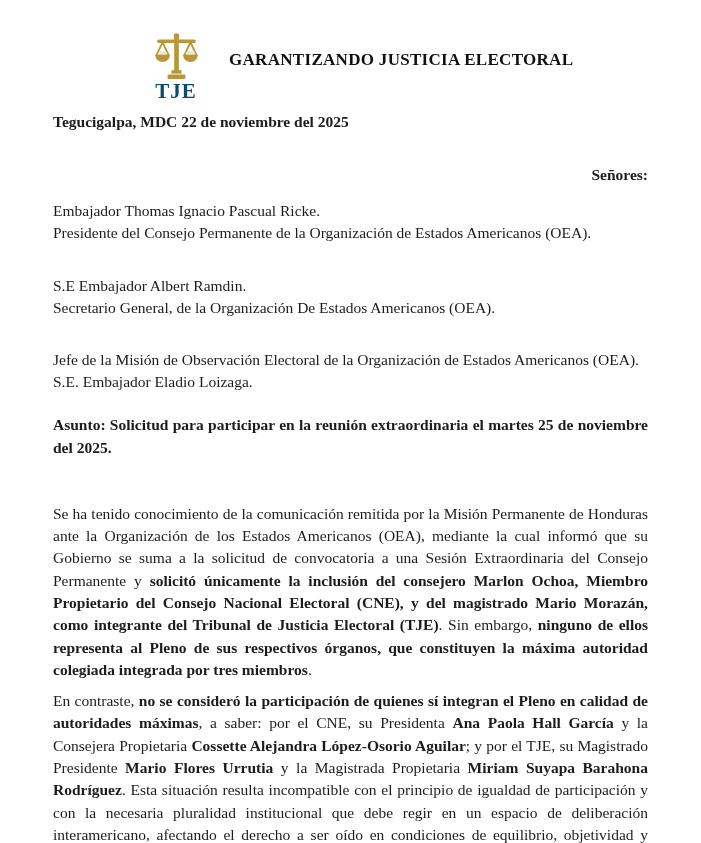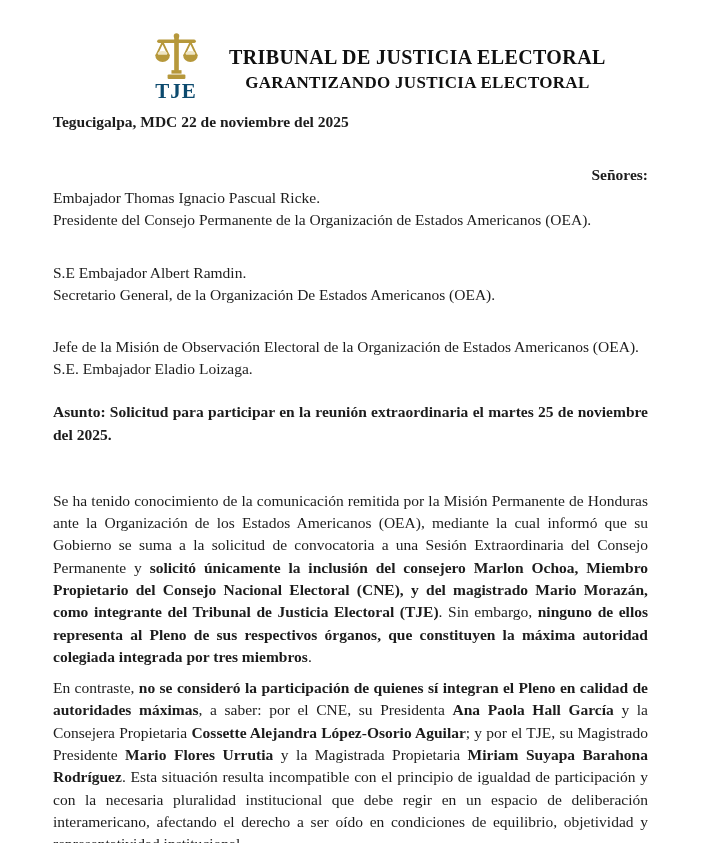--- a/index.html
+++ b/index.html
@@ -79,21 +79,21 @@
 
   
   .salutation {
     margin-top: 31px;
     font-weight: bold;
     font-size: 15.5px;
     line-height: 22px;
     text-align: right;
   }
   .recipient {
-    margin-top: 1px;
+    margin-top: 14px;
   }
   .recipient + .recipient {
     margin-top: 30px;
   }
   .recipient-line {
     font-size: 15.5px;
     line-height: 22.3px;
     text-align: justify;
     text-align-last: left;
   }
@@ -143,21 +143,20 @@
             <ellipse cx="48" cy="26.5" rx="6.2" ry="3.4" fill="#efe6c4"></ellipse>
             <path d="M2.5 28 A 9.5 9.5 0 0 0 21.5 28 Z"></path>
             <path d="M38.5 28 A 9.5 9.5 0 0 0 57.5 28 Z"></path>
             <rect x="23.5" y="48" width="13" height="4.5"></rect>
             <rect x="18.5" y="53.5" width="23" height="6" rx="1.5"></rect>
           </g>
         </svg>
         <div class="logo-acronym">TJE</div>
       </div>
       <div class="header-text">
-        <div class="header-title">TRIBUNAL DE JUSTICIA ELECTORAL</div>
         <div class="header-subtitle">GARANTIZANDO JUSTICIA ELECTORAL</div>
       </div>
     </header>
 
     <div class="dateline">Tegucigalpa, MDC 22 de noviembre del 2025</div>
 
     <div class="salutation">Señores:</div>
 
     <div class="recipient">
       <div class="recipient-line">Embajador Thomas Ignacio Pascual Ricke.</div>

